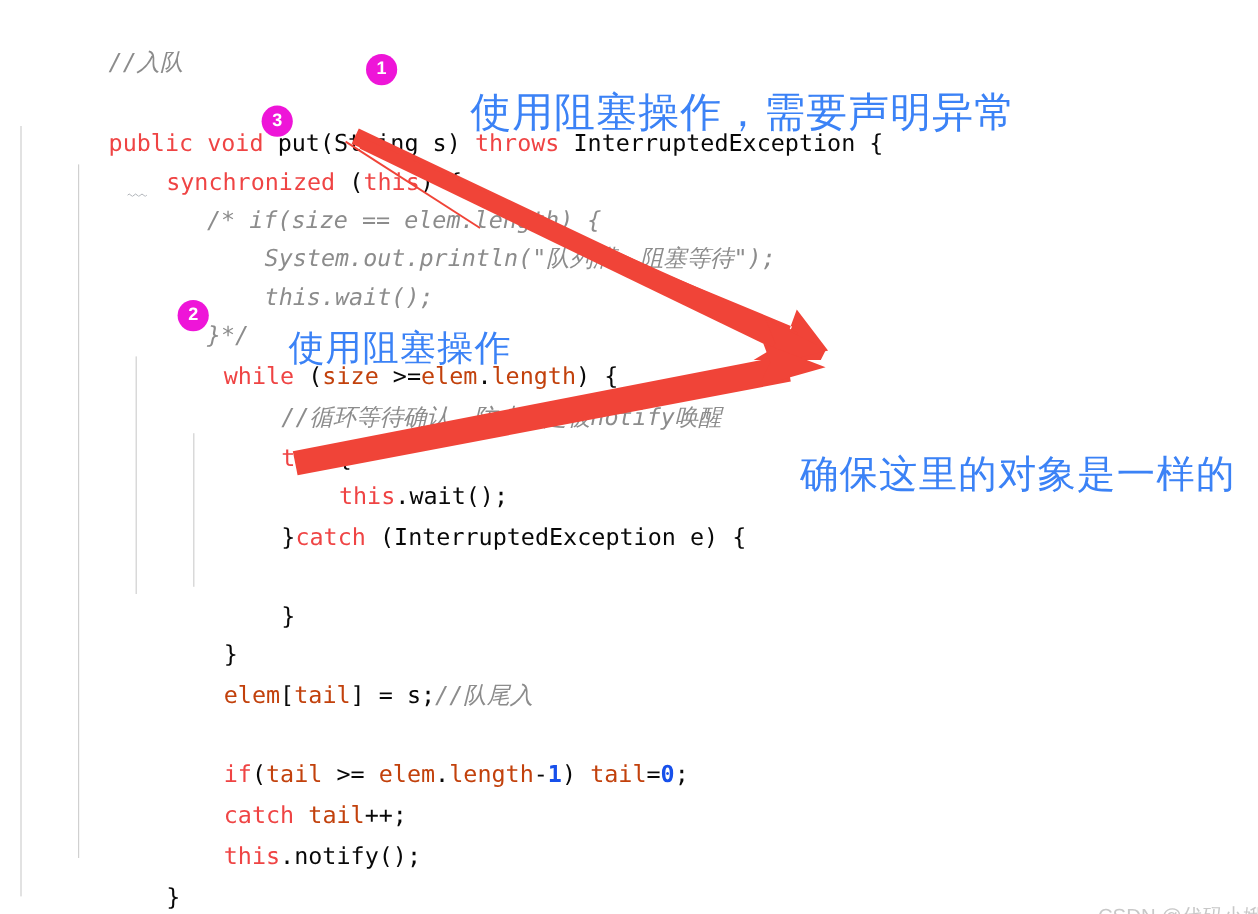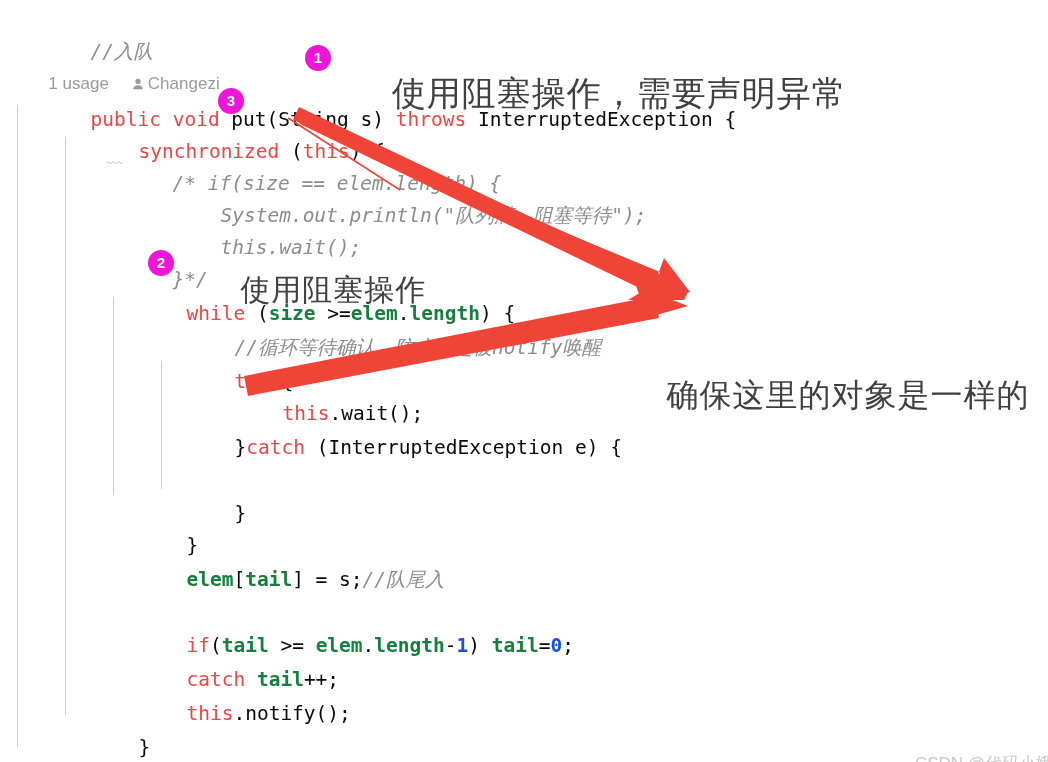--- a/index.html
+++ b/index.html
@@ -32,21 +32,21 @@
     font-family: "DejaVu Sans Mono", "Liberation Mono", monospace;
     font-size: 19.5px;
     line-height: 32px;
     height: 32px;
     color: #000000;
     letter-spacing: 0px;
   }
 
   
   .kw       { color: #ef4444; font-weight: normal; }
-  .field    { color: #15803d; font-weight: bold; }
+  .field    { color: #c2410c; font-weight: normal; }
   .plain    { color: #080808; }
   .num      { color: #1750EB; font-weight: bold; }
   .cmt      { color: #8C8C8C; font-style: italic; font-weight: normal; }
   .cmt-blk  { color: #8C8C8C; font-style: italic; }
 
   
   .hint-row {
     position: absolute;
     white-space: pre;
     font-family: "Liberation Sans", sans-serif;
@@ -80,21 +80,21 @@
     position: absolute;
     left: 0; top: 0;
     width: 1048px;
     height: 762px;
     pointer-events: none;
   }
   .anno-text {
     position: absolute;
     font-family: "Liberation Sans", sans-serif;
     font-weight: 400;
-    color: #404040;
+    color: #3b82f6;
     white-space: pre;
     letter-spacing: 1px;
   }
   .badge {
     position: absolute;
     width: 26px;
     height: 26px;
     border-radius: 50%;
     background: #EE15D8;
     color: #ffffff;
@@ -124,26 +124,20 @@
     <div class="indent-guide" style="left:17px; top:105px; height:642px;"></div>
     <div class="indent-guide" style="left:65px; top:137px; height:578px;"></div>
     <div class="indent-guide" style="left:113px; top:297px; height:198px;"></div>
     <div class="indent-guide" style="left:161px; top:361px; height:64px;"></div>
     <div class="indent-guide" style="left:161px; top:425px; height:64px;"></div>
 
     <div class="code-line" style="left:20px; top:4px;">
       <span class="cmt">//入队</span>
     </div>
 
-    <div class="hint-row" style="left:20px; top:42px;">
-      <span class="hint-usage">1 usage</span><span style="display:inline-block;width:22px;"></span><span class="person-icon"><svg width="14" height="14" viewBox="0 0 16 16">
-            <circle cx="8" cy="5" r="3" fill="#9A9A9A"></circle>
-            <path d="M2.5 14c0-3 2.6-4.6 5.5-4.6S13.5 11 13.5 14z" fill="#9A9A9A"></path>
-          </svg></span><span class="hint-author">Changezi</span>
-    </div>
 
     <div class="code-line" style="left:20px; top:72px;">
       <span class="kw">public</span><span class="plain"> </span><span class="kw">void</span><span class="plain"> put(String s) </span><span class="kw">throws</span><span class="plain"> InterruptedException {</span>
     </div>
 
     <div class="code-line" style="left:68px; top:104px;">
       <span class="kw">synchronized</span><span class="plain"> (</span><span class="kw">this</span><span class="plain">) {</span>
     </div>
 
     <div class="code-line" style="left:102px; top:136px;">

